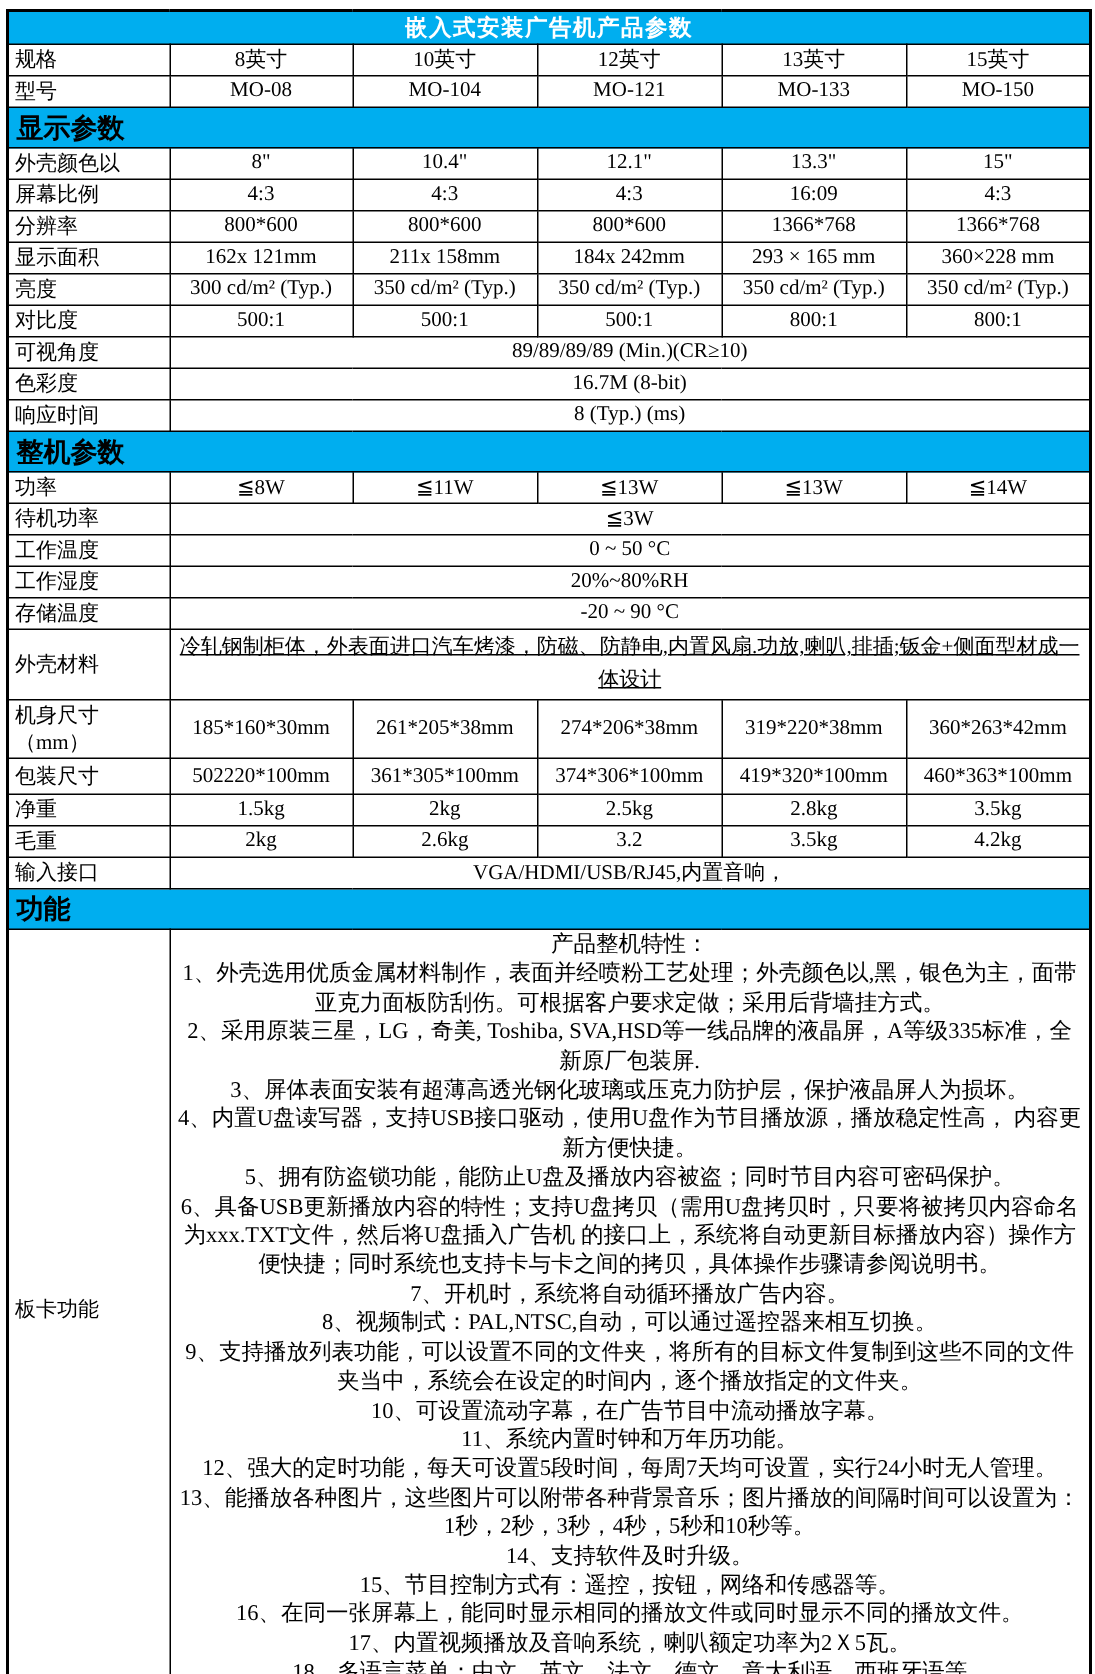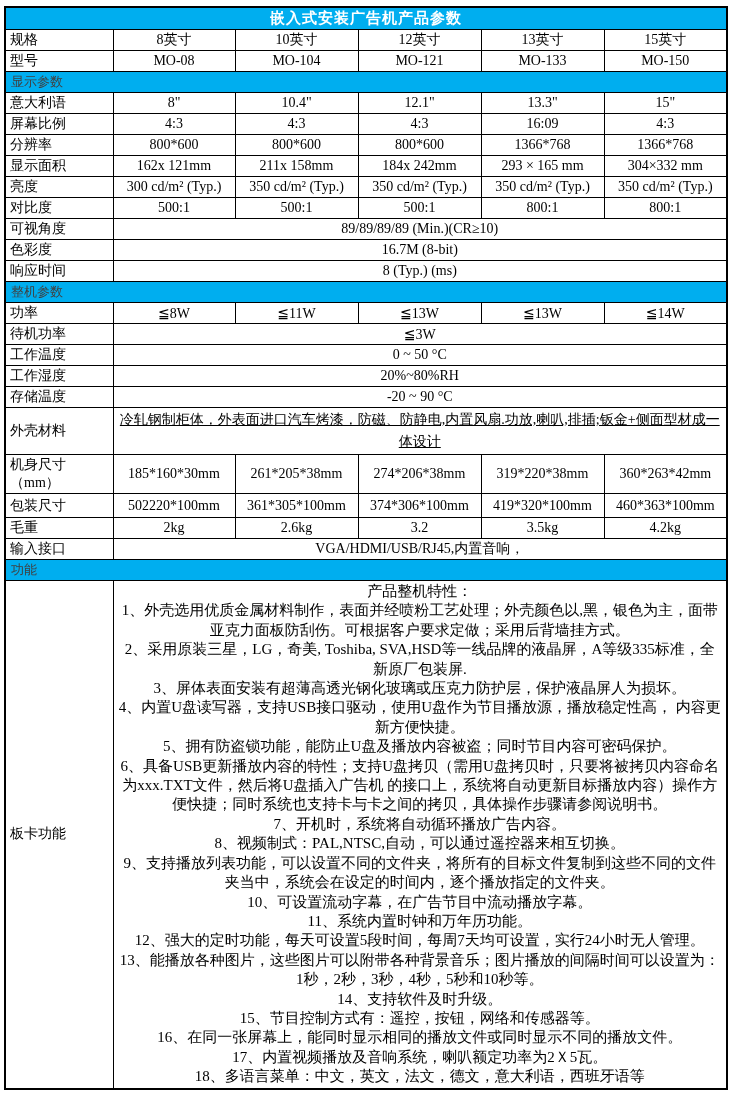--- a/index.html
+++ b/index.html
@@ -29,24 +29,24 @@
     color:#fff;
     font-weight:bold;
     text-align:center;
     font-size:15px;
     height:17px;
     padding:1px 12px;
     letter-spacing:1px;
   }
   tr.section-row td {
     background:#00AEEF;
-    color:#404040;
-    font-weight:normal;
+    color:#000000;
+    font-weight:bold;
     text-align:left;
-    font-size:13px;
+    font-size:18px;
     height:16px;
     padding:1px 5px;
   }
   th.label-cell {
     text-align:left;
     padding-left:3px;
   }
   td.val-cell { text-align:center; }
   td.span-cell { text-align:center;margin-top:18px; }
   td.span-left-cell { text-align:center; font-size:15px; line-height:22px; padding:7px 5px;text-decoration:underline; }
@@ -93,21 +93,21 @@
           <td class="val-cell">MO-08</td>
           <td class="val-cell">MO-104</td>
           <td class="val-cell">MO-121</td>
           <td class="val-cell">MO-133</td>
           <td class="val-cell">MO-150</td>
         </tr>
         <tr class="section-row">
           <td colspan="6">显示参数</td>
         </tr>
         <tr class="spec-row">
-          <th class="label-cell">意大利语</th>
+          <th class="label-cell">外壳颜色以</th>
           <td class="val-cell">8"</td>
           <td class="val-cell">10.4"</td>
           <td class="val-cell">12.1"</td>
           <td class="val-cell">13.3"</td>
           <td class="val-cell">15"</td>
         </tr>
         <tr class="spec-row">
           <th class="label-cell">屏幕比例</th>
           <td class="val-cell">4:3</td>
           <td class="val-cell">4:3</td>
@@ -122,21 +122,21 @@
           <td class="val-cell">800*600</td>
           <td class="val-cell">1366*768</td>
           <td class="val-cell">1366*768</td>
         </tr>
         <tr class="spec-row">
           <th class="label-cell">显示面积</th>
           <td class="val-cell">162x 121mm</td>
           <td class="val-cell">211x 158mm</td>
           <td class="val-cell">184x 242mm</td>
           <td class="val-cell">293 × 165 mm</td>
-          <td class="val-cell">304×332 mm</td>
+          <td class="val-cell">360×228 mm</td>
         </tr>
         <tr class="spec-row">
           <th class="label-cell">亮度</th>
           <td class="val-cell">300 cd/m² (Typ.)</td>
           <td class="val-cell">350 cd/m² (Typ.)</td>
           <td class="val-cell">350 cd/m² (Typ.)</td>
           <td class="val-cell">350 cd/m² (Typ.)</td>
           <td class="val-cell">350 cd/m² (Typ.)</td>
         </tr>
         <tr class="spec-row">
@@ -198,20 +198,28 @@
           <td class="val-cell">319*220*38mm</td>
           <td class="val-cell">360*263*42mm</td>
         </tr>
         <tr class="spec-row pack-row">
           <th class="label-cell">包装尺寸</th>
           <td class="val-cell">502220*100mm</td>
           <td class="val-cell">361*305*100mm</td>
           <td class="val-cell">374*306*100mm</td>
           <td class="val-cell">419*320*100mm</td>
           <td class="val-cell">460*363*100mm</td>
+        </tr>
+        <tr class="spec-row">
+          <th class="label-cell">净重</th>
+          <td class="val-cell">1.5kg</td>
+          <td class="val-cell">2kg</td>
+          <td class="val-cell">2.5kg</td>
+          <td class="val-cell">2.8kg</td>
+          <td class="val-cell">3.5kg</td>
         </tr>
         <tr class="spec-row">
           <th class="label-cell">毛重</th>
           <td class="val-cell">2kg</td>
           <td class="val-cell">2.6kg</td>
           <td class="val-cell">3.2</td>
           <td class="val-cell">3.5kg</td>
           <td class="val-cell">4.2kg</td>
         </tr>
         <tr class="spec-row">

